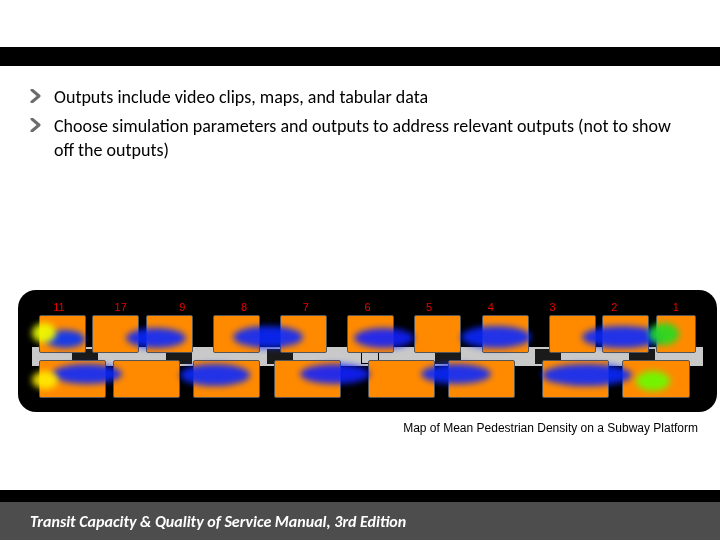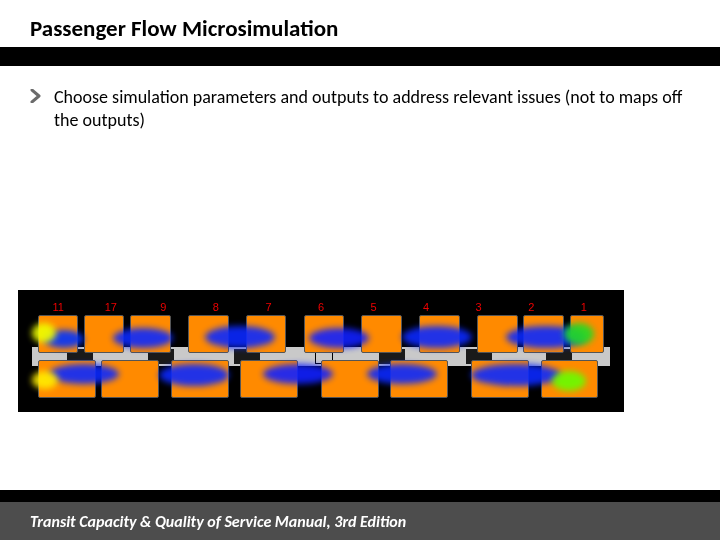--- a/index.html
+++ b/index.html
@@ -8,21 +8,21 @@
 
   .title-band { position: absolute; top: 0; left: 0; width: 100%; height: 66px; }
   .title-band .title-text { font-size: 23px; font-weight: 700; color: #000; padding: 14px 0 0 30px; }
   .title-band .black-strip { position: absolute; left: 0; bottom: 0; width: 100%; height: 19px; background: #000; }
 
   .bullets { position: absolute; top: 86px; left: 30px; right: 30px; }
   .bullets li { list-style: none; display: flex; align-items: flex-start; font-size: 18px; line-height: 1.3; margin-bottom: 6px; }
   .bullets li .chev { flex: 0 0 auto; margin-right: 10px; margin-top: 3px; }
   .chev svg { display: block; }
 
-  .figure { position: absolute; top: 290px; left: 18px; width: 606px; height: 122px; background: #000; }
+  .figure { position: absolute; top: 290px; left: 18px; width: 699px; height: 122px; background: #000; border-radius: 18px; }
   .figure-inner { position: absolute; top: 12px; left: 14px; right: 14px; bottom: 12px; display: flex; flex-direction: column; justify-content: space-between; }
   .toprow, .botrow { display: flex; justify-content: space-between; font: 11px/1 Arial, sans-serif; }
   .toprow span { color: #e00; width: 54px; text-align: center; }
   .botrow span { color: #f00; width: 78px; text-align: center; }
   .platform { position: relative; flex: 1; margin: 2px 0; }
   .rail { position: absolute; left: 0; right: 0; height: 46%; }
   .rail.top { top: 0; }
   .rail.bot { bottom: 0; }
   .car { position: absolute; top: 0; height: 100%; background: #ff8a00; border: 1px solid #555; border-radius: 2px; }
   .splotch { position: absolute; border-radius: 50%; filter: blur(3px); opacity: .9; }
@@ -35,32 +35,39 @@
   .footer-band { position: absolute; bottom: 0; left: 0; width: 100%; height: 50px; background: #000; }
   .footer-inner { position: absolute; bottom: 0; left: 0; width: 100%; height: 38px; background: #4d4d4d; display: flex; align-items: center; }
   .footer-text { color: #fff; font-style: italic; font-weight: 700; font-size: 16px; padding-left: 30px; }
 </style>
 </head>
 <body>
 
 <div class="slide">
 
   <div class="title-band">
-    <div class="title-text">Passenger Flow Microsimulation</div>
     <div class="black-strip"></div>
   </div>
 
   <ul class="bullets">
     <li>
       <span class="chev">
         <svg width="14" height="14" viewBox="0 0 14 14">
             <path d="M2 1 L9 7 L2 13" stroke="#6b6b6b" stroke-width="3" fill="none" stroke-linecap="round" stroke-linejoin="round"></path>
           </svg>
       </span>
-      <span>Choose simulation parameters and outputs to address relevant issues (not to maps off the outputs)</span>
+      <span>Outputs include video clips, maps, and tabular data</span>
+    </li>
+    <li>
+      <span class="chev">
+        <svg width="14" height="14" viewBox="0 0 14 14">
+            <path d="M2 1 L9 7 L2 13" stroke="#6b6b6b" stroke-width="3" fill="none" stroke-linecap="round" stroke-linejoin="round"></path>
+          </svg>
+      </span>
+      <span>Choose simulation parameters and outputs to address relevant outputs (not to show off the outputs)</span>
     </li>
   </ul>
 
   <div class="figure">
     <div class="figure-inner">
       <div class="toprow">
         <span>11</span>
         <span>17</span>
         <span>9</span>
         <span>8</span>
@@ -117,20 +124,21 @@
           <div class="splotch" style="left:40%;top:12%;width:70px;height:20px;background:#1121ff"></div>
           <div class="splotch" style="left:58%;top:12%;width:70px;height:20px;background:#0b29ff"></div>
           <div class="splotch" style="left:76%;top:10%;width:90px;height:22px;background:#0b29ff"></div>
           <div class="splotch" style="left:90%;top:30%;width:34px;height:20px;background:#66ff00"></div>
           <div class="splotch" style="left:0%;top:30%;width:26px;height:18px;background:#ffee00"></div>
         </div>
       </div>
     </div>
   </div>
 
+  <div class="caption">Map of Mean Pedestrian Density on a Subway Platform</div>
 
   <div class="footer-band">
     <div class="footer-inner">
       <div class="footer-text">Transit Capacity &amp; Quality of Service Manual, 3rd Edition</div>
     </div>
   </div>
 
 </div>
 
 </body></html>

